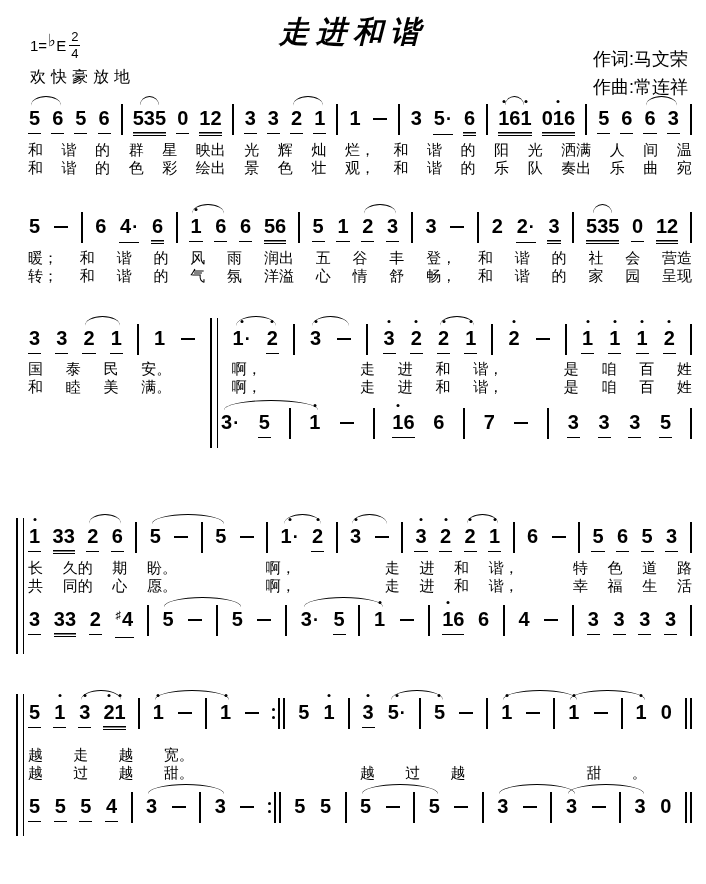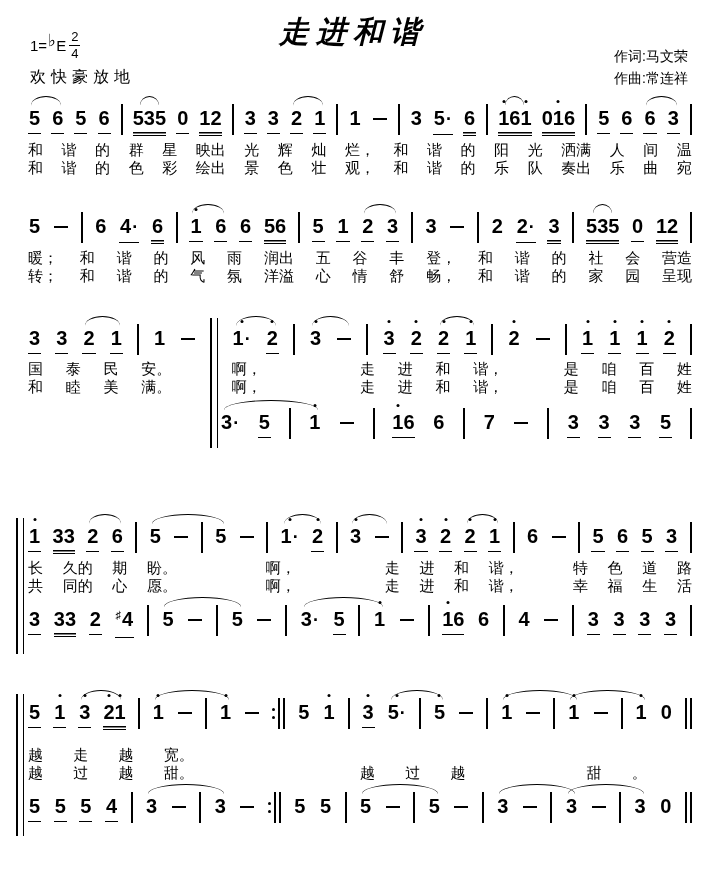--- a/index.html
+++ b/index.html
@@ -13,21 +13,21 @@
     position:absolute;top:12px;left:0;right:0;text-align:center;
     font-size:30px;font-weight:bold;font-style:italic;letter-spacing:7px;
   }
   .keyblock{position:absolute;left:30px;top:32px;font-size:15px;}
   .keyline{display:flex;align-items:center;height:26px;}
   .flat{font-size:17px;position:relative;top:-5px;margin-left:1px;}
   .frac{display:inline-flex;flex-direction:column;align-items:center;font-size:13px;line-height:1.05;margin-left:3px;}
   .frac .num{border-bottom:1px solid #000;padding:0 2px 1px 2px;}
   .frac .den{padding-top:1px;}
   .tempo{margin-top:9px;font-size:16px;letter-spacing:5px;}
-  .credits{position:absolute;right:18px;top:46px;font-size:14px;text-align:left;line-height:1.55;}
+  .credits{position:absolute;right:18px;top:46px;font-size:18px;text-align:left;line-height:1.55;}
   
   .system{position:absolute;left:28px;right:14px;}
   .noterow{
     position:relative;display:flex;justify-content:space-between;align-items:flex-start;
     font-weight:bold;font-size:20px;
   }
   .note{position:relative;display:inline-block;line-height:24px;padding:0 1px;}
   .note .aug{font-size:18px;margin-left:1px;}
   .note .sharp{font-size:11px;position:relative;top:-7px;margin-right:1px;}
   .hd{position:absolute;top:-6px;left:50%;transform:translateX(-50%);width:3px;height:3px;background:#000;border-radius:50%;}

